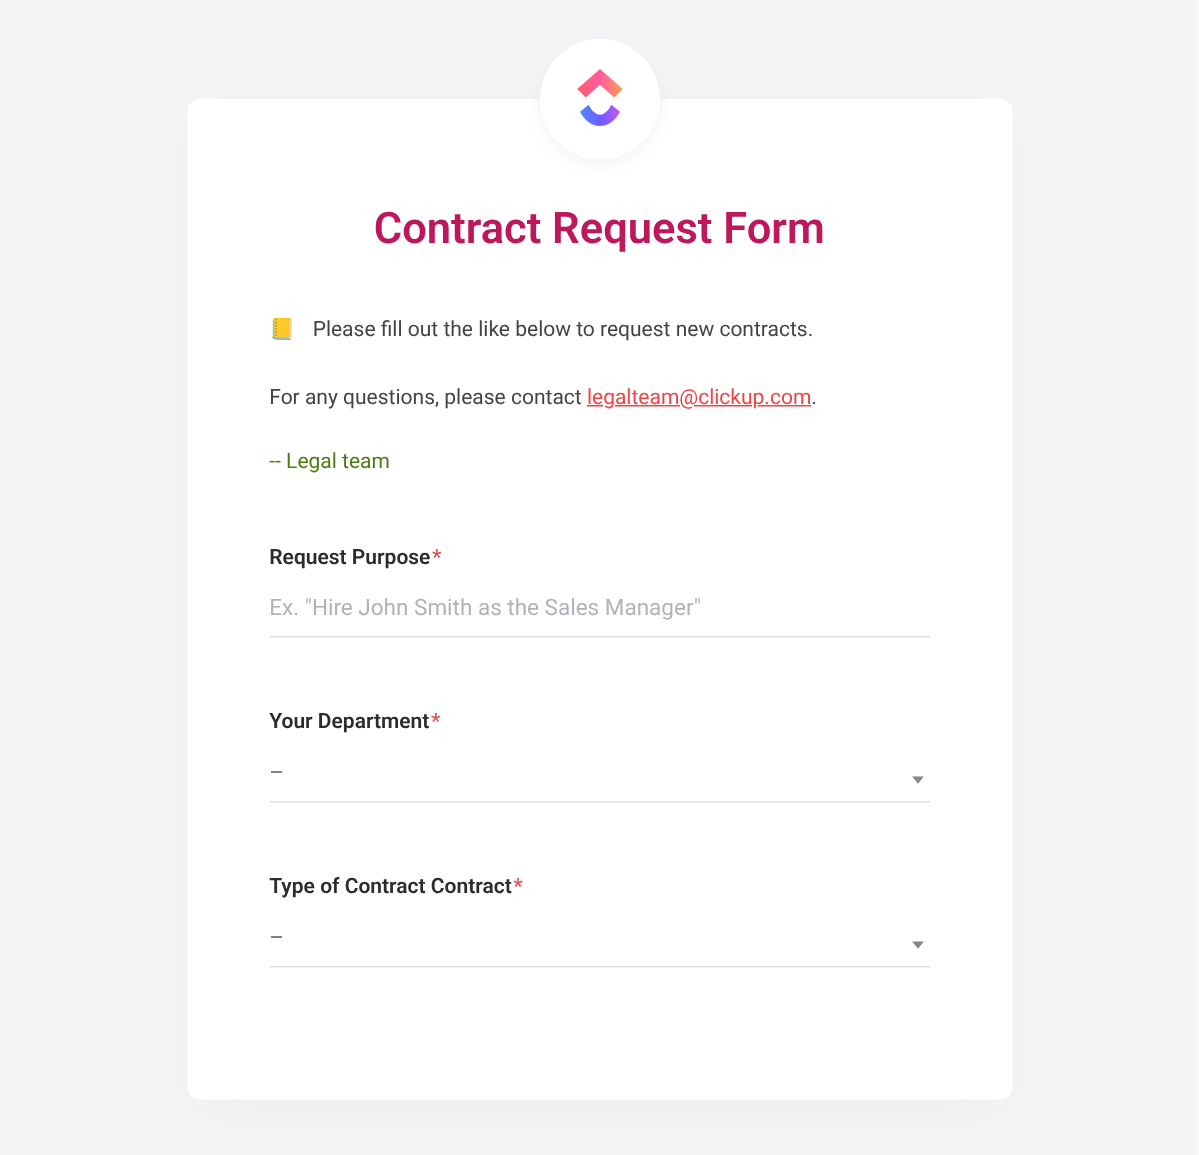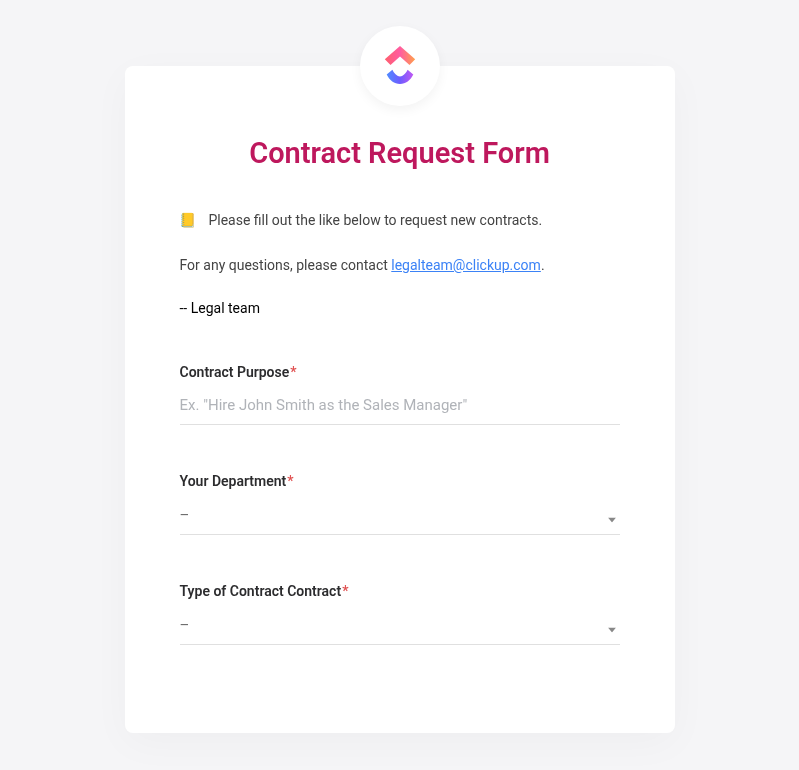--- a/index.html
+++ b/index.html
@@ -55,26 +55,26 @@
     }
     .intro {
       font-size: 14px;
       color: #444;
       line-height: 1.5;
     }
     .intro p {
       margin-bottom: 24px;
     }
     .intro a {
-      color: #3b82f6;
+      color: #ef4444;
       text-decoration: underline;
     }
     .signoff {
       font-size: 14px;
-      color: #000000;
+      color: #4d7c0f;
       margin-bottom: 48px;
     }
     .field {
       margin-bottom: 48px;
     }
     .field-label {
       font-size: 14px;
       font-weight: 600;
       color: #2c2c2e;
       margin-bottom: 10px;
@@ -152,21 +152,21 @@
       </p>
       <p>
         <span>For any questions, please contact </span><a href="#">legalteam@clickup.com</a><span>.</span>
       </p>
     </div>
 
     <p class="signoff">-- Legal team</p>
 
     <div class="field">
       <label class="field-label">
-        <span>Contract Purpose</span><span class="required">*</span>
+        <span>Request Purpose</span><span class="required">*</span>
       </label>
       <input type="text" class="text-input" placeholder="Ex. &quot;Hire John Smith as the Sales Manager&quot;" style="">
     </div>
 
     <div class="field">
     </div>
 
     <div class="field">
       <label class="field-label">
         <span>Your Department</span><span class="required">*</span>

